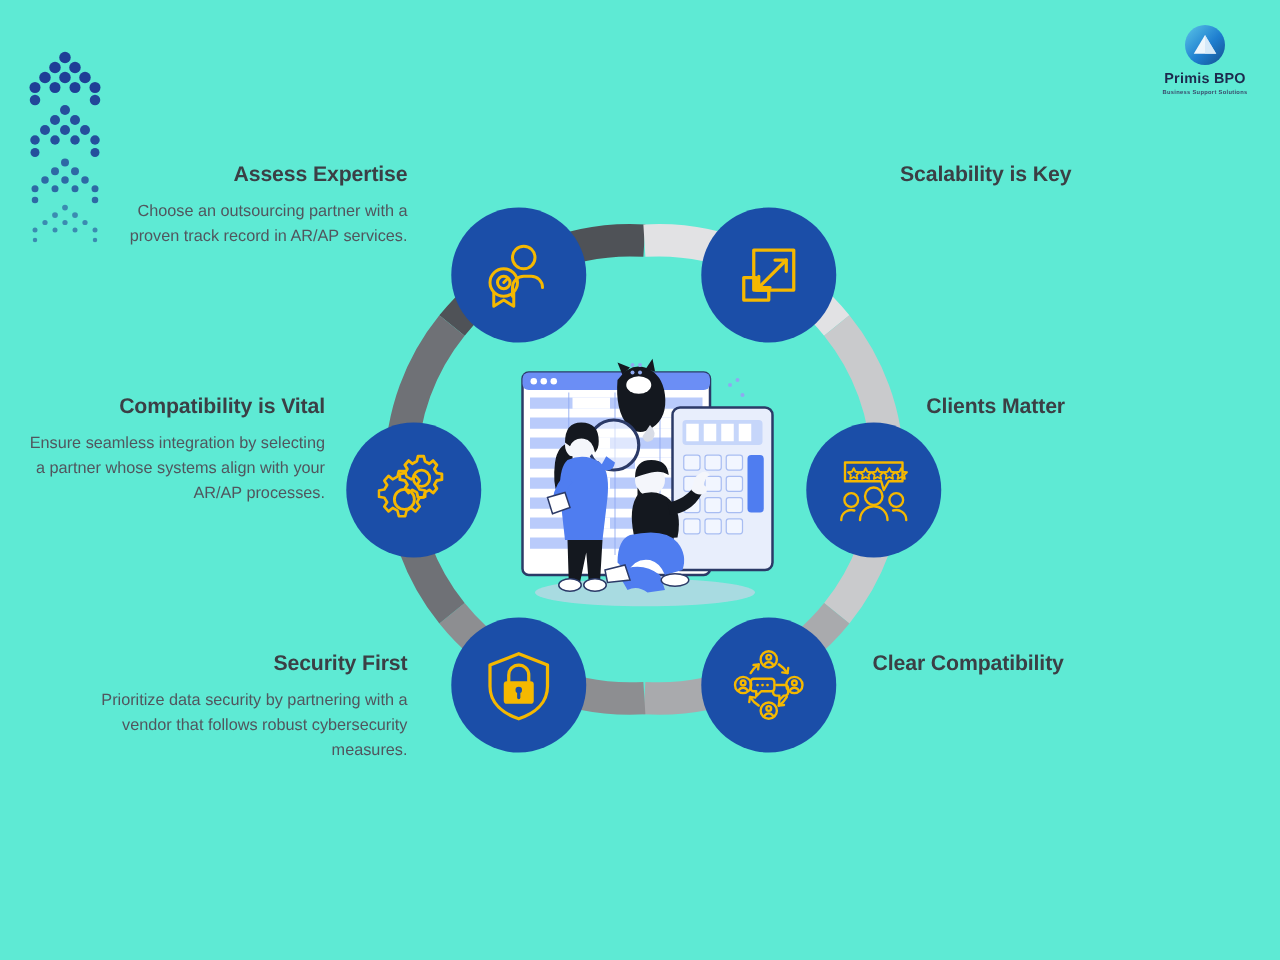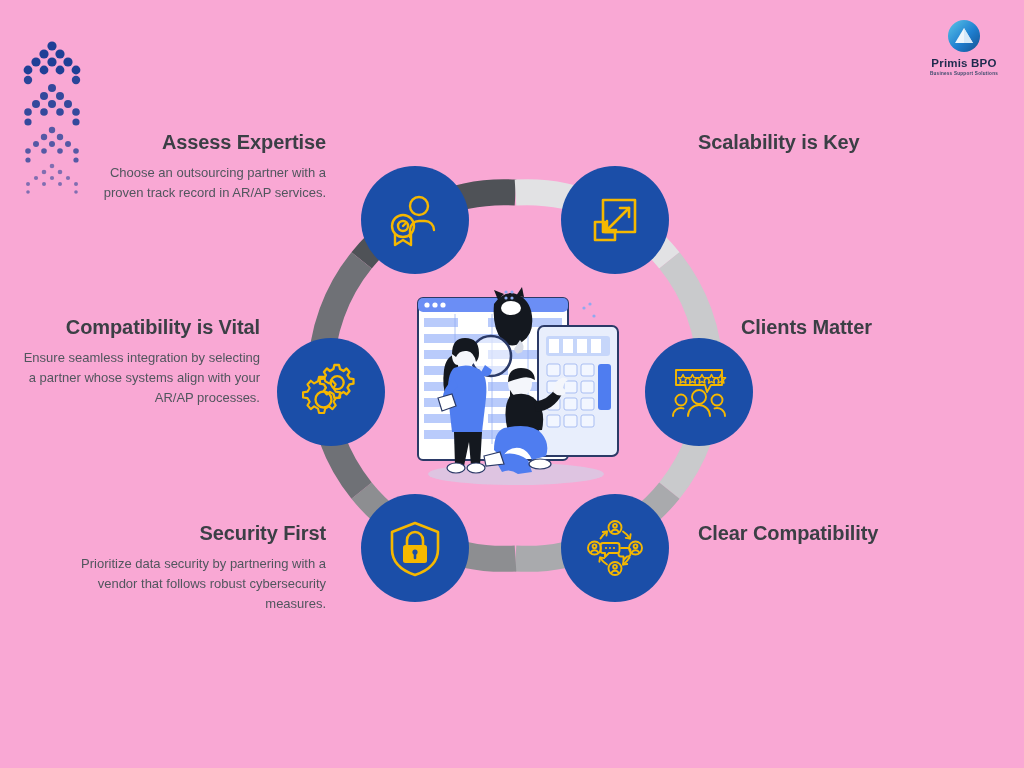--- a/index.html
+++ b/index.html
@@ -2,21 +2,21 @@
 <html><head>
 <meta charset="utf-8">
 <style>
   * { box-sizing: border-box; margin: 0; padding: 0; }
   html, body {
     width: 1024px; height: 768px;
     background: #eeedfa;
     font-family: "Liberation Sans", sans-serif;
     overflow: hidden;
   }
-  .page { position: relative; width: 1024px; height: 768px; background: #f9a8d4; }
+  .page { position: relative; width: 1024px; height: 768px; background: #5eead4; }
 
   
   .logo { position: absolute; top: 18px; right: 14px; width: 92px; text-align: center; }
   .logo-mark { width: 36px; height: 36px; margin: 0 auto 3px; }
   .logo-name { font-size: 11.5px; font-weight: 700; color: #1d2a4d; letter-spacing: .2px; line-height: 1.1; }
   .logo-tag { font-size: 4.6px; font-weight: 600; color: #3a4a6b; letter-spacing: .25px; margin-top: 1px; }
 
   
   .dots { position: absolute; left: 14px; top: 30px; width: 80px; height: 170px; }
 
@@ -36,31 +36,31 @@
   .b-assess  { left: 361px; top: 166px; }
   .b-scale   { left: 561px; top: 166px; }
   .b-compat  { left: 277px; top: 338px; }
   .b-clients { left: 645px; top: 338px; }
   .b-secure  { left: 361px; top: 494px; }
   .b-comm    { left: 561px; top: 494px; }
 
   
   .block { position: absolute; }
   .block h3 {
-    font-size: 20px; font-weight: 700; color: #3b3f45;
+    font-size: 17px; font-weight: 700; color: #3b3f45;
     line-height: 1.2; margin-bottom: 9px; letter-spacing: -0.1px;
   }
   .block p { font-size: 13px; color: #51565e; line-height: 1.52; text-align: right; }
   .right-align { text-align: right; }
   .left-align  { text-align: left; }
 
   .t-assess  { left: 78px;  top: 130px; width: 248px; }
   .t-compat  { left: 14px;  top: 315px; width: 246px; }
   .t-secure  { left: 80px;  top: 521px; width: 246px; }
-  .t-scale   { left: 698px; top: 130px; width: 240px; }
+  .t-scale   { left: 720px; top: 130px; width: 240px; }
   .t-clients { left: 741px; top: 315px; width: 248px; }
   .t-comm    { left: 698px; top: 521px; width: 268px; }
 </style>
 </head>
 <body>
 
 <div class="page">
 
   <div class="dots">
     <svg width="80" height="170" viewBox="0 0 80 170" xmlns="http://www.w3.org/2000/svg">

